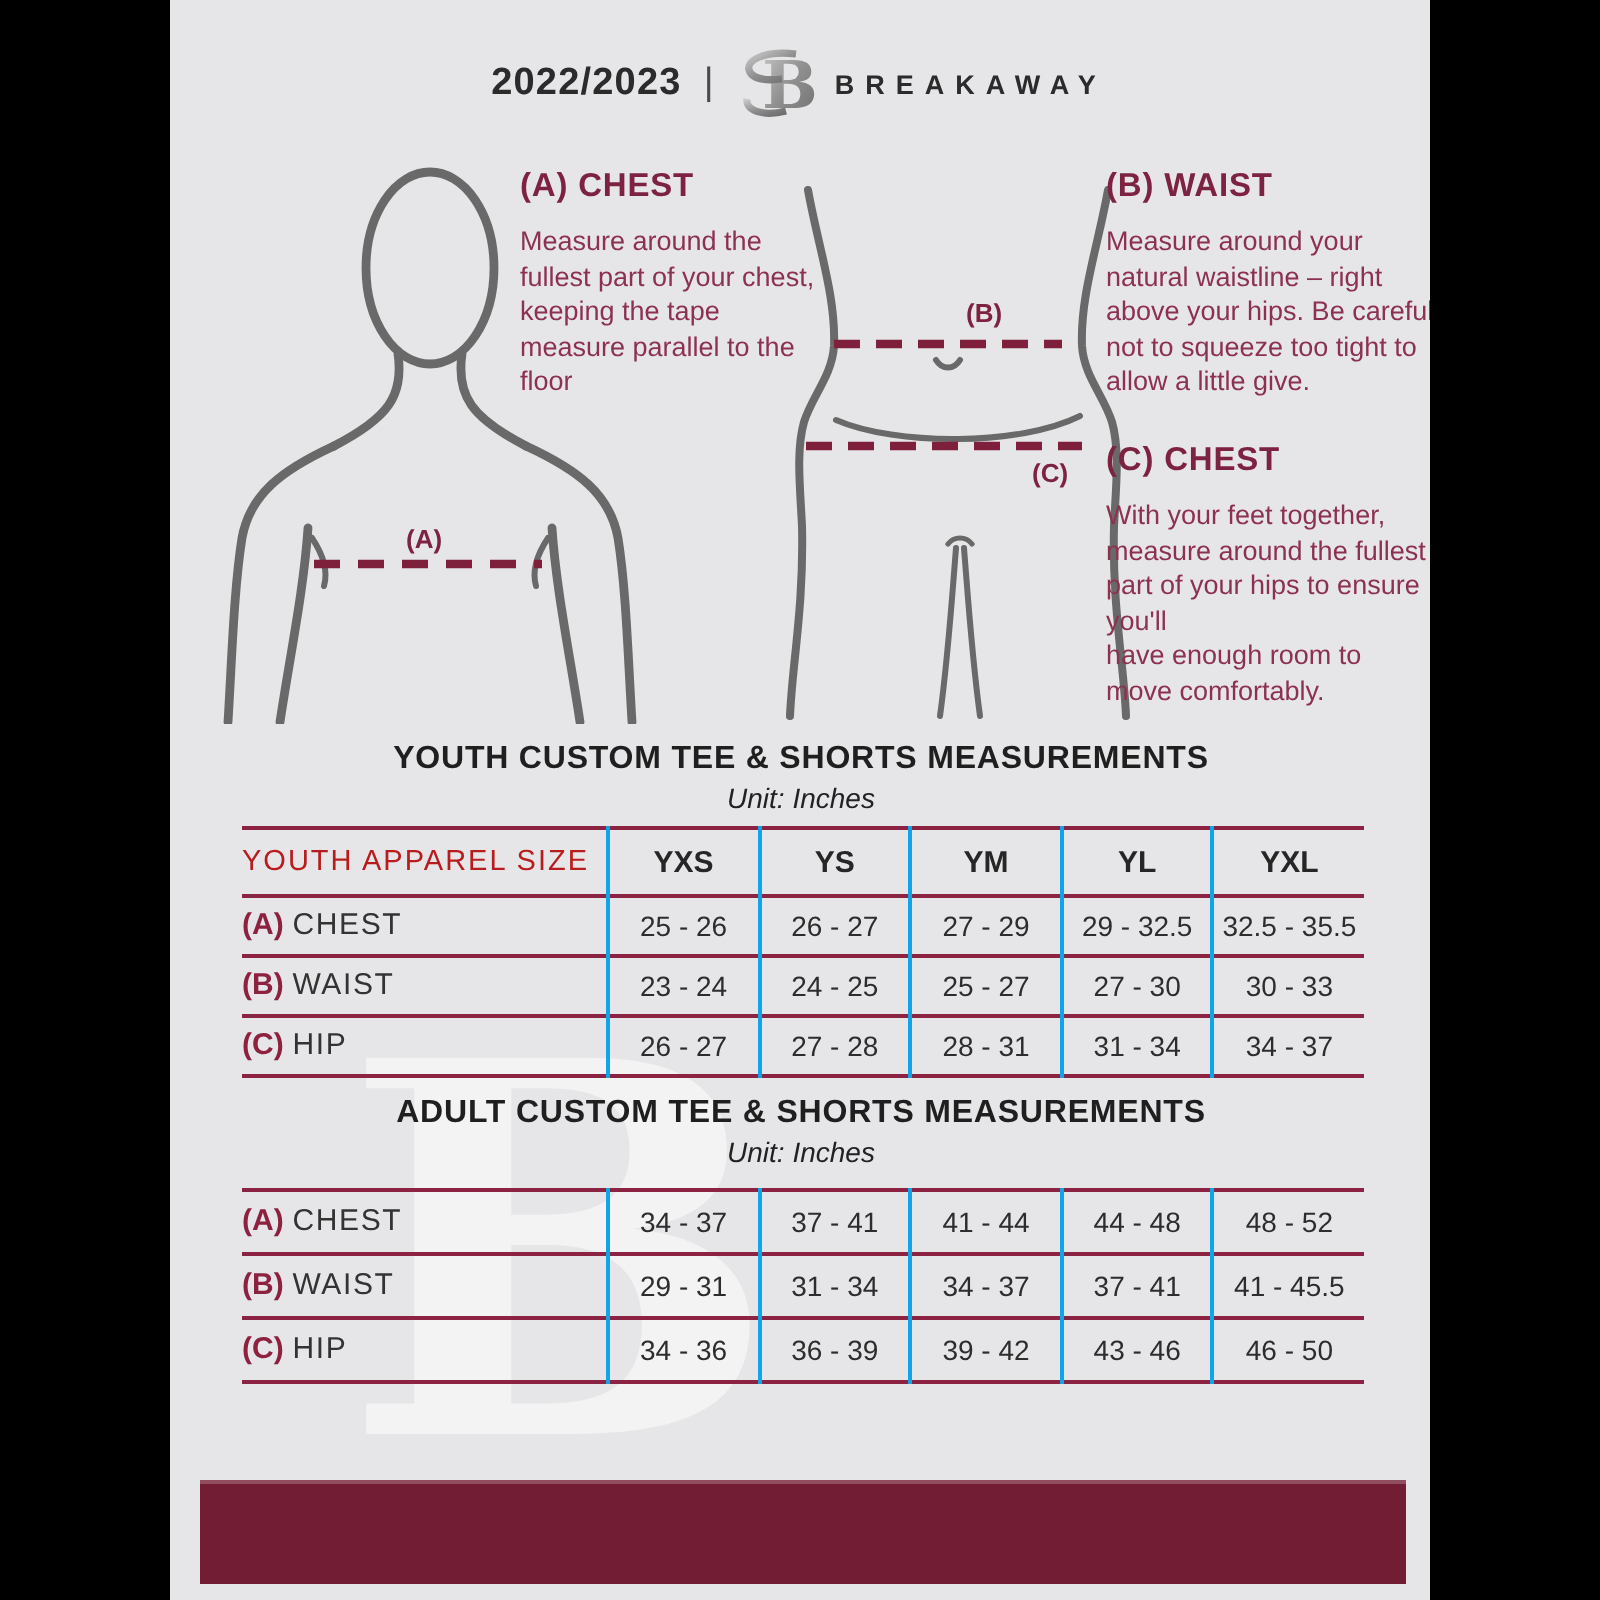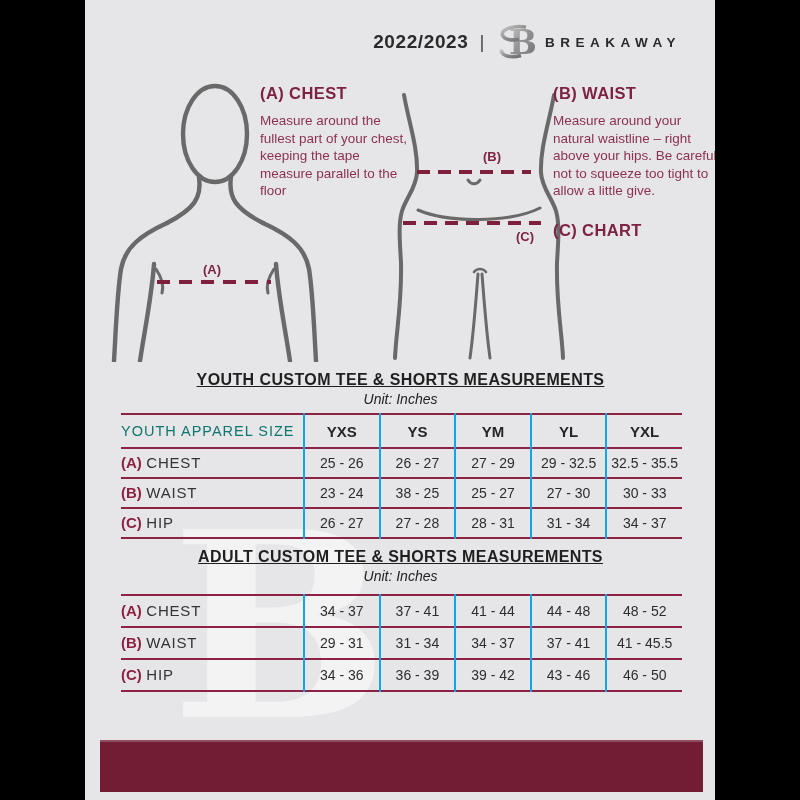--- a/index.html
+++ b/index.html
@@ -14,55 +14,55 @@
   
   .watermark{
     position:absolute;left:86px;top:498px;z-index:0;
     font-family:"DejaVu Serif", serif;font-weight:bold;
     font-size:258px;line-height:1;color:rgba(255,255,255,0.5);
     user-select:none;
   }
   
   .header{
     position:absolute;left:33px;right:34px;top:20px;height:44px;z-index:2;
-    display:flex;justify-content:flex-end;align-items:center;
+    display:flex;justify-content:center;align-items:center;
   }
   .header-left{display:flex;align-items:center;color:#2b2b2b;font-weight:bold;font-size:19px;letter-spacing:0.6px;white-space:nowrap;}
   .header-sep{font-weight:400;color:#4a4a4a;margin:0 11px;font-size:19px;}
   .brand{display:flex;align-items:center;}
   .brand-name{font-size:13.5px;font-weight:bold;letter-spacing:5.5px;color:#2b2b2b;margin-left:7px;white-space:nowrap;}
   
   .inst{position:absolute;z-index:2;}
   .inst-a{left:175px;top:84px;width:156px;}
   .inst-b{left:468px;top:84px;width:164px;}
   .inst-c{left:468px;top:221px;width:164px;}
   .inst-heading{margin:0 0 9px 0;font-size:16.5px;font-weight:bold;color:#7e2242;letter-spacing:0.4px;}
   .inst-body{margin:0;font-size:13.5px;color:#8c3150;line-height:17.5px;white-space:pre-line;}
   
   .fig{position:absolute;z-index:1;}
   .fig-left{left:22px;top:78px;}
   .fig-right{left:303px;top:93px;}
   
   .section-title{position:absolute;left:35px;width:561px;text-align:center;z-index:2;
-    font-size:16px;font-weight:bold;color:#1f1f1f;letter-spacing:0.4px;text-decoration:underline;}
+    font-size:16px;font-weight:bold;color:#1f1f1f;letter-spacing:0.4px;}
   .unit-line{position:absolute;left:35px;width:561px;text-align:center;z-index:2;
     font-size:14px;font-style:italic;color:#222;}
   .yt-title{top:371px;} .yt-unit{top:391px;}
   .at-title{top:548px;} .at-unit{top:568px;}
   
   table.size-table{
     position:absolute;left:36px;width:561px;z-index:2;
     border-collapse:collapse;table-layout:fixed;
   }
   .yt-table{top:413px;} .at-table{top:594px;}
   table.size-table tr{border-top:2px solid #8c2342;border-bottom:2px solid #8c2342;}
   table.size-table td{border-left:2px solid #0ea5e9;padding:0;vertical-align:middle;}
   table.size-table td:first-child{border-left:none;}
   td.label-col{ text-align:left;padding-left:13px; }
-  .col-head{font-size:14.5px;color:#0f766e;letter-spacing:1px;}
+  .col-head{font-size:14.5px;color:#b91c1c;letter-spacing:1px;}
   .size-head{font-size:15px;font-weight:bold;color:#262626;text-align:center;}
   .row-prefix{color:#8c2140;font-weight:bold;font-size:15px;}
   .row-label{color:#333;font-size:15px;letter-spacing:0.8px;}
   .cell-val{font-size:14px;color:#2d2d2d;text-align:center;}
   .yt-table tr.hdr{height:34px;} .yt-table tr.data{height:30px;}
   .at-table tr.hdr{height:25px;} .at-table tr.data{height:32px;}
   
   .footer-bar{
     position:absolute;left:15px;top:740px;width:603px;height:50px;z-index:2;
     background:#731d34;border-top:2px solid rgba(255,255,255,0.22);
@@ -131,21 +131,23 @@
 
   <div class="inst inst-a">
     <h3 class="inst-heading">(A) CHEST</h3>
     <p class="inst-body">Measure around the fullest part of your chest, keeping the tape measure parallel to the floor</p>
   </div>
   <div class="inst inst-b">
     <h3 class="inst-heading">(B) WAIST</h3>
     <p class="inst-body">Measure around your natural waistline – right above your hips. Be careful not to squeeze too tight to allow a little give.</p>
   </div>
   <div class="inst inst-c">
-    <h3 class="inst-heading">(C) CHART</h3>
+    <h3 class="inst-heading">(C) CHEST</h3>
+    <p class="inst-body">With your feet together, measure around the fullest part of your hips to ensure you'll
+have enough room to move comfortably.</p>
   </div>
 
   <div class="section-title yt-title">YOUTH CUSTOM TEE &amp; SHORTS MEASUREMENTS</div>
   <div class="unit-line yt-unit">Unit: Inches</div>
 
   <table class="size-table yt-table">
     <colgroup>
       <col style="width:183px">
         <col style="width:75.6px">
         <col style="width:75.6px">
@@ -166,21 +168,21 @@
       <td class="label-col"><span class="row-prefix">(A)</span> <span class="row-label">CHEST</span></td>
       <td class="cell-val">25 - 26</td>
       <td class="cell-val">26 - 27</td>
       <td class="cell-val">27 - 29</td>
       <td class="cell-val">29 - 32.5</td>
       <td class="cell-val">32.5 - 35.5</td>
     </tr>
     <tr class="data">
       <td class="label-col"><span class="row-prefix">(B)</span> <span class="row-label">WAIST</span></td>
       <td class="cell-val">23 - 24</td>
-      <td class="cell-val">38 - 25</td>
+      <td class="cell-val">24 - 25</td>
       <td class="cell-val">25 - 27</td>
       <td class="cell-val">27 - 30</td>
       <td class="cell-val">30 - 33</td>
     </tr>
     <tr class="data">
       <td class="label-col"><span class="row-prefix">(C)</span> <span class="row-label">HIP</span></td>
       <td class="cell-val">26 - 27</td>
       <td class="cell-val">27 - 28</td>
       <td class="cell-val">28 - 31</td>
       <td class="cell-val">31 - 34</td>

